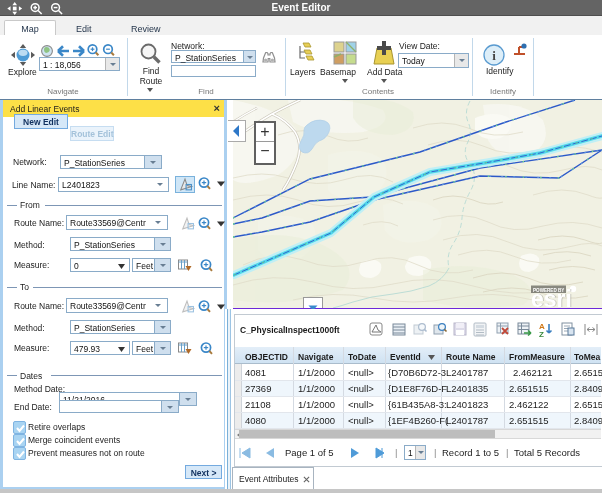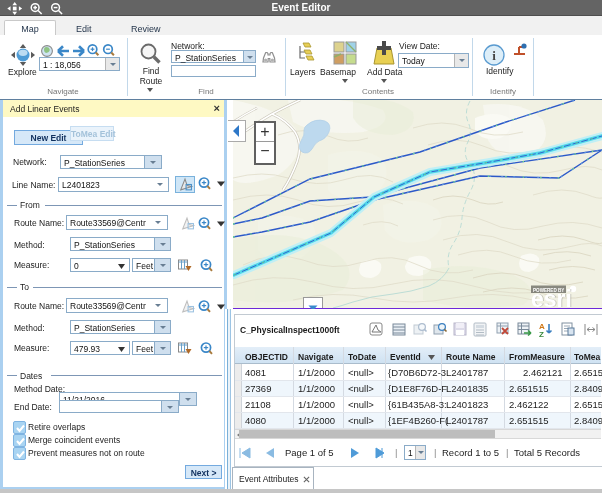--- a/index.html
+++ b/index.html
@@ -21,21 +21,21 @@
 .caret { position:absolute; width:0; height:0; border-left:3px solid transparent; border-right:3px solid transparent; border-top:4px solid #555; }
 
 .inp { position:absolute; background:#fff; border:1px solid #8aabc8; font-size:8.5px; color:#111; }
 .inp .txt { position:absolute; left:3px; right:12px; top:2px; white-space:nowrap; overflow:hidden; }
 .dbtn { position:absolute; right:0; top:0; bottom:0; width:14px; background:#cfdfee; border-left:1px solid #8aabc8; }
 .dbtn.gray { background:#e8e8e8; border-left:1px solid #b5b5b5; }
 .dbtn:after { content:""; position:absolute; left:50%; margin-left:-3px; top:5px; width:0; height:0; border-left:3px solid transparent; border-right:3px solid transparent; border-top:3.5px solid #687e93; }
 .dbtn.plain { background:#fff; border-left:none; }
 
 #panel { left:0; top:100px; width:227px; height:390px; background:#fff; border:3px solid #abd0f0; border-top:none; }
-#ptitle { position:absolute; left:0; top:0; width:221px; height:17px; background:#fef9c3; font-size:8.5px; color:#1b1b1b; padding:4px 0 0 7px; }
+#ptitle { position:absolute; left:0; top:0; width:221px; height:17px; background:#fde047; font-size:8.5px; color:#1b1b1b; padding:4px 0 0 7px; }
 #pclose { position:absolute; right:4px; top:2px; font-size:11px; color:#333; font-weight:bold; }
 .pbtn { position:absolute; font-size:8.5px; text-align:center; padding-top:2px; white-space:nowrap; }
 .plabel { position:absolute; font-size:8.5px; color:#1b1b1b; white-space:nowrap; }
 .psep { position:absolute; height:11px; border-bottom:1px solid #7d96b5; }
 .pseptxt { position:absolute; font-size:8.5px; color:#1b1b1b; background:#fff; padding:0 3px; }
 .chk { position:absolute; width:13px; height:13px; background:#a9d4f2; border:1px solid #7fb4e2; border-radius:2px; }
 .chk svg { position:absolute; left:1px; top:1px; }
 .selicon { position:absolute; width:16px; height:16px; }
 .magico { position:absolute; }
 .vgl { top:0; width:1px; height:81px; background:#d4dae2; }
@@ -169,22 +169,22 @@
   <div class="rlabel" style="left:486px;top:31px">Identify</div>
   <svg class="abs" style="left:512px;top:8px" width="16" height="16" viewBox="0 0 16 16">
     <path d="M2 11 H13 M7 11 V4 M7 4 L12 4" stroke="#c0502a" stroke-width="2" fill="none"></path>
     <circle cx="12" cy="3" r="2.6" fill="#2e6fb0"></circle>
   </svg>
 </div>
 
 <div class="abs" id="panel">
   <div id="ptitle">Add Linear Events</div>
   <div id="pclose">×</div>
-  <div class="pbtn" style="left:11px;top:30px;width:69px;height:15px;background:#d6e8f8;border:1px solid #74aadf;color:#10305e;font-weight:bold">New Edit</div>
-  <div class="pbtn" style="left:67px;top:26px;width:44px;height:15px;background:#eaf3fb;border:1px solid #c6ddf1;color:#a4c2da;font-weight:bold">ToMea Edit</div>
+  <div class="pbtn" style="left:11px;top:14px;width:54px;height:15px;background:#d6e8f8;border:1px solid #74aadf;color:#10305e;font-weight:bold">New Edit</div>
+  <div class="pbtn" style="left:67px;top:26px;width:44px;height:15px;background:#eaf3fb;border:1px solid #c6ddf1;color:#a4c2da;font-weight:bold">Route Edit</div>
 
   <div class="plabel" style="left:10px;top:57px">Network:</div>
   <div class="inp" style="left:57px;top:55px;width:102px;height:14px">
       <span class="txt">P_StationSeries</span>
       <span class="dbtn" style="width:17px"></span>
     </div>
   <div class="plabel" style="left:9px;top:80px">Line Name:</div>
   <div class="inp" style="left:55px;top:77px;width:111px;height:15px">
       <span class="txt">L2401823</span>
       <span class="dbtn plain" style="width:17px"></span>
@@ -534,21 +534,21 @@
         </svg>
       <div class="abs hdr" style="left:211px;top:5px">Route Name</div>
       <div class="abs hdr" style="left:274px;top:5px">FromMeasure</div>
       <div class="abs hdr" style="left:339px;top:5px">ToMea</div>
 
       <div class="abs cel" style="left:10px;top:20px">4081</div>
         <div class="abs cel" style="left:63px;top:20px">1/1/2000</div>
         <div class="abs cel" style="left:113px;top:20px">&lt;null&gt;</div>
         <div class="abs cel" style="left:153px;top:20px">{D70B6D72-3</div>
         <div class="abs cel" style="left:211px;top:20px">L2401787</div>
-        <div class="abs cel" style="left:288px;top:20px">2.462121</div>
+        <div class="abs cel" style="left:278px;top:20px">2.462121</div>
         <div class="abs cel" style="left:339px;top:20px">2.6515</div>
       <div class="abs cel" style="left:10px;top:36px">27369</div>
         <div class="abs cel" style="left:63px;top:36px">1/1/2000</div>
         <div class="abs cel" style="left:113px;top:36px">&lt;null&gt;</div>
         <div class="abs cel" style="left:153px;top:36px">{D1E8F76D-F</div>
         <div class="abs cel" style="left:211px;top:36px">L2401835</div>
         <div class="abs cel" style="left:274px;top:36px">2.651515</div>
         <div class="abs cel" style="left:339px;top:36px">2.8409</div>
       <div class="abs cel" style="left:10px;top:52px">21108</div>
         <div class="abs cel" style="left:63px;top:52px">1/1/2000</div>

